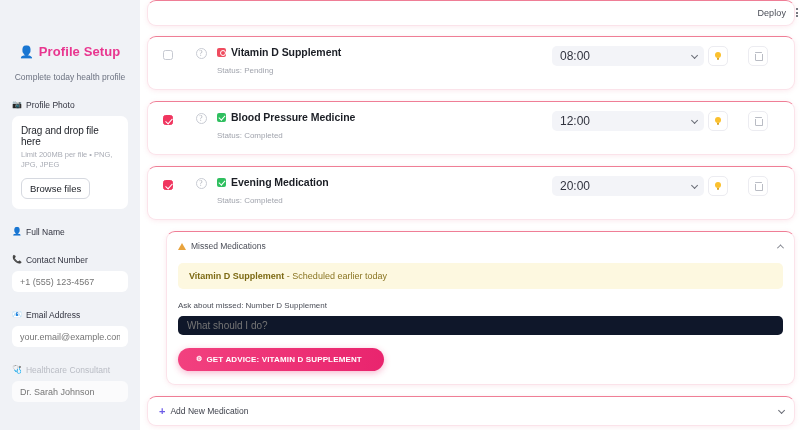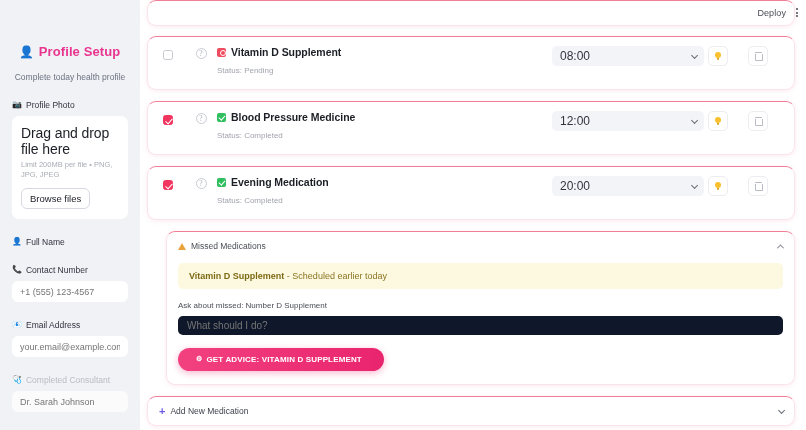--- a/index.html
+++ b/index.html
@@ -45,21 +45,21 @@
     white-space: nowrap;
   }
   .sb-label.dim { color: #b9bcc4; }
   .mini-icon { font-size: 8px; line-height: 1; display: inline-block; }
   .dropzone {
     margin-top: 6px;
     background: #ffffff;
     border-radius: 7px;
     padding: 9px 9px 10px 9px;
   }
-  .dz-title { font-size: 14px; color: #1c1f26; letter-spacing: -.1px; }
+  .dz-title { font-size: 10px; color: #1c1f26; letter-spacing: -.1px; }
   .dz-sub { font-size: 7.5px; color: #a9acb5; margin-top: 3px; line-height: 1.35; }
   .dz-btn {
     margin-top: 8px;
     display: inline-block;
     border: 1px solid #d6d9e0;
     border-radius: 6px;
     background: #ffffff;
     font-size: 9.5px;
     color: #1c1f26;
     padding: 4px 8px;
@@ -278,21 +278,21 @@
     <input class="sb-input" placeholder="+1 (555) 123-4567" style="">
 
     <div class="sb-label">
       <span class="mini-icon">📧</span>
       <span>Email Address</span>
     </div>
     <input class="sb-input" placeholder="your.email@example.com" style="">
 
     <div class="sb-label dim">
       <span class="mini-icon">🩺</span>
-      <span>Completed Consultant</span>
+      <span>Healthcare Consultant</span>
     </div>
     <input class="sb-input faded" placeholder="Dr. Sarah Johnson" style="">
 
     
 
     
 
   </aside>
 
   <section class="main">

